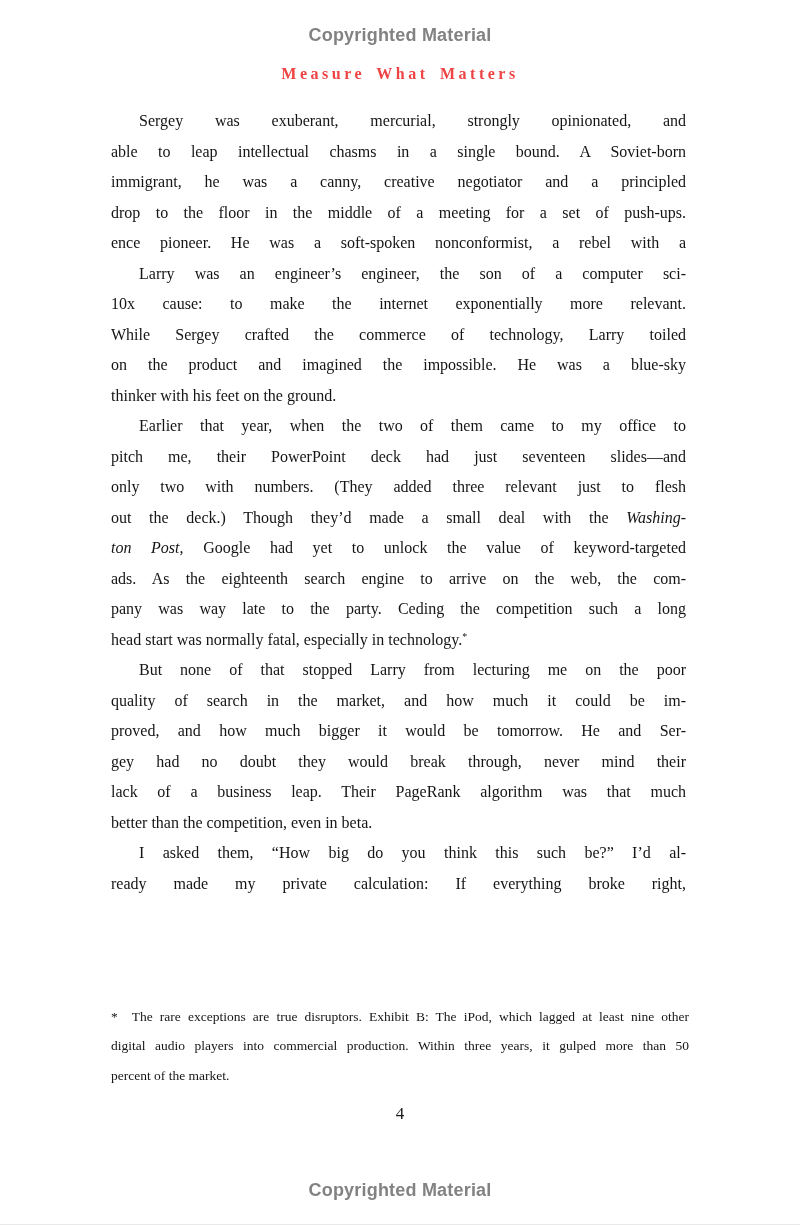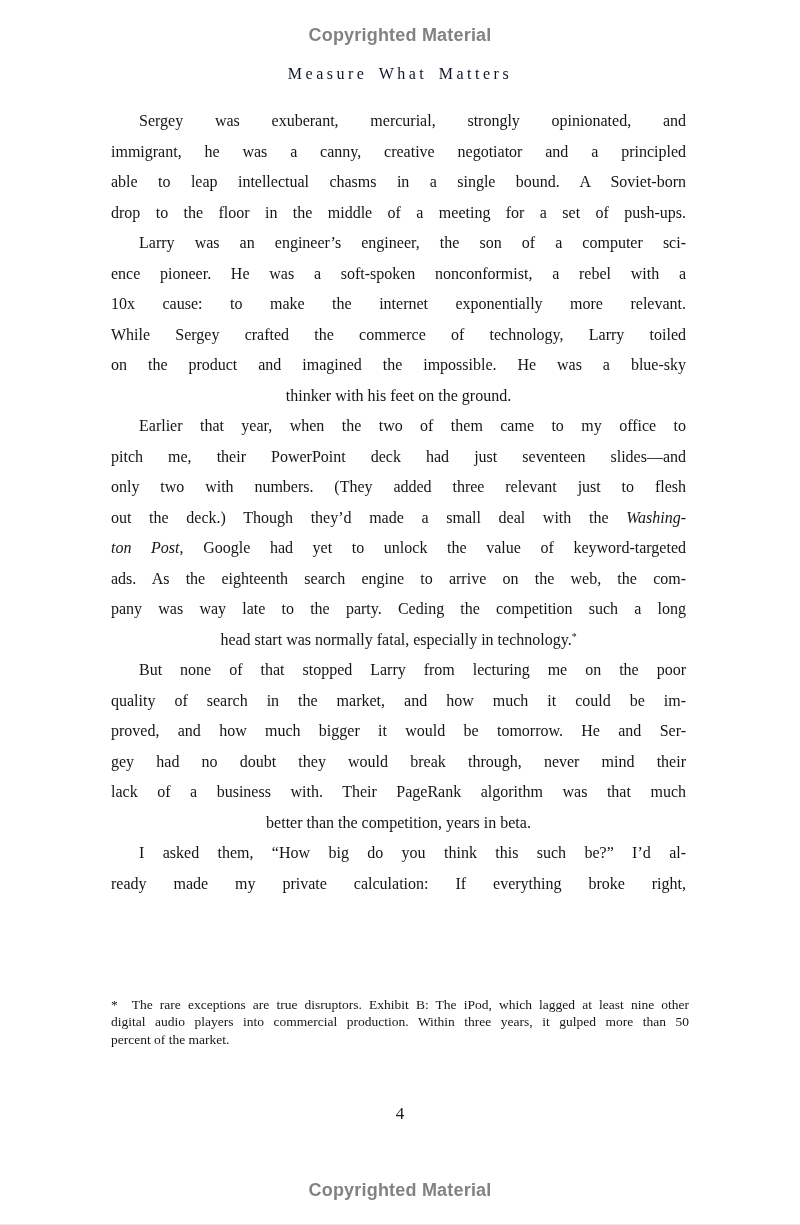--- a/index.html
+++ b/index.html
@@ -26,34 +26,34 @@
   .copyright.top { top: 27px; }
   .copyright.bottom { top: 1182px; }
   .running-head {
     position: absolute;
     top: 63px; left: 0; width: 100%;
     text-align: center;
     font-size: 16px;
     line-height: 21px;
     letter-spacing: 3.5px;
     word-spacing: 4px;
-    color: #0f172a;
+    color: #ef4444;
+    font-weight: bold;
   }
   .body-text {
     position: absolute;
     left: 111px; top: 106px;
     width: 575px;
     font-size: 16px;
   }
   .body-text .line {
     height: 30.5px;
     line-height: 30.5px;
     overflow: hidden;
     white-space: nowrap;
-    text-align: center;
   }
   .body-text .line.indent { text-indent: 28px; }
   .jline { text-align: justify; text-align-last: justify; }
   .body-text i, .footnote i { font-style: italic; }
   sup {
     font-size: 62%;
     line-height: 0;
     vertical-align: baseline;
     position: relative;
     top: -0.45em;
@@ -63,20 +63,21 @@
     left: 111px; top: 996px;
     width: 578px;
     font-size: 13.5px;
     color: #161616;
   }
   .footnote .fline {
     height: 17.4px;
     line-height: 17.4px;
     overflow: hidden;
     white-space: nowrap;
+    margin-top: 12px;
   }
   .page-number {
     position: absolute;
     top: 1104px; left: 0; width: 100%;
     text-align: center;
     font-size: 17px;
     line-height: 20px;
     color: #1a1a1a;
   }
   .page-edge {
@@ -89,43 +90,43 @@
 </head>
 <body>
 
 <div class="page">
   <div class="copyright top">Copyrighted Material</div>
 
   <div class="running-head">Measure What Matters</div>
 
   <div class="body-text">
       <div class="line jline indent">Sergey was exuberant, mercurial, strongly opinionated, and</div>
+      <div class="line jline">able to leap intellectual chasms in a single bound. A Soviet-born</div>
       <div class="line jline">immigrant, he was a canny, creative negotiator and a principled</div>
-      <div class="line jline">able to leap intellectual chasms in a single bound. A Soviet-born</div>
       <div class="line jline">drop to the floor in the middle of a meeting for a set of push-ups.</div>
+      <div class="line jline">ence pioneer. He was a soft-spoken nonconformist, a rebel with a</div>
       <div class="line jline indent">Larry was an engineer’s engineer, the son of a computer sci-</div>
-      <div class="line jline">ence pioneer. He was a soft-spoken nonconformist, a rebel with a</div>
       <div class="line jline">10x cause: to make the internet exponentially more relevant.</div>
       <div class="line jline">While Sergey crafted the commerce of technology, Larry toiled</div>
       <div class="line jline">on the product and imagined the impossible. He was a blue-sky</div>
       <div class="line">thinker with his feet on the ground.</div>
       <div class="line jline indent">Earlier that year, when the two of them came to my office to</div>
       <div class="line jline">pitch me, their PowerPoint deck had just seventeen slides—and</div>
       <div class="line jline">only two with numbers. (They added three relevant just to flesh</div>
       <div class="line jline">out the deck.) Though they’d made a small deal with the <i>Washing-</i></div>
       <div class="line jline"><i>ton Post</i>, Google had yet to unlock the value of keyword-targeted</div>
       <div class="line jline">ads. As the eighteenth search engine to arrive on the web, the com-</div>
       <div class="line jline">pany was way late to the party. Ceding the competition such a long</div>
       <div class="line">head start was normally fatal, especially in technology.<sup>*</sup></div>
       <div class="line jline indent">But none of that stopped Larry from lecturing me on the poor</div>
       <div class="line jline">quality of search in the market, and how much it could be im-</div>
       <div class="line jline">proved, and how much bigger it would be tomorrow. He and Ser-</div>
       <div class="line jline">gey had no doubt they would break through, never mind their</div>
-      <div class="line jline">lack of a business with. Their PageRank algorithm was that much</div>
-      <div class="line">better than the competition, years in beta.</div>
+      <div class="line jline">lack of a business leap. Their PageRank algorithm was that much</div>
+      <div class="line">better than the competition, even in beta.</div>
       <div class="line jline indent">I asked them, “How big do you think this such be?” I’d al-</div>
       <div class="line jline">ready made my private calculation: If everything broke right,</div>
     </div>
 
   <div class="footnote">
       <div class="fline jline">*&nbsp; The rare exceptions are true disruptors. Exhibit B: The iPod, which lagged at least nine other</div>
       <div class="fline jline">digital audio players into commercial production. Within three years, it gulped more than 50</div>
       <div class="fline">percent of the market.</div>
     </div>
 

